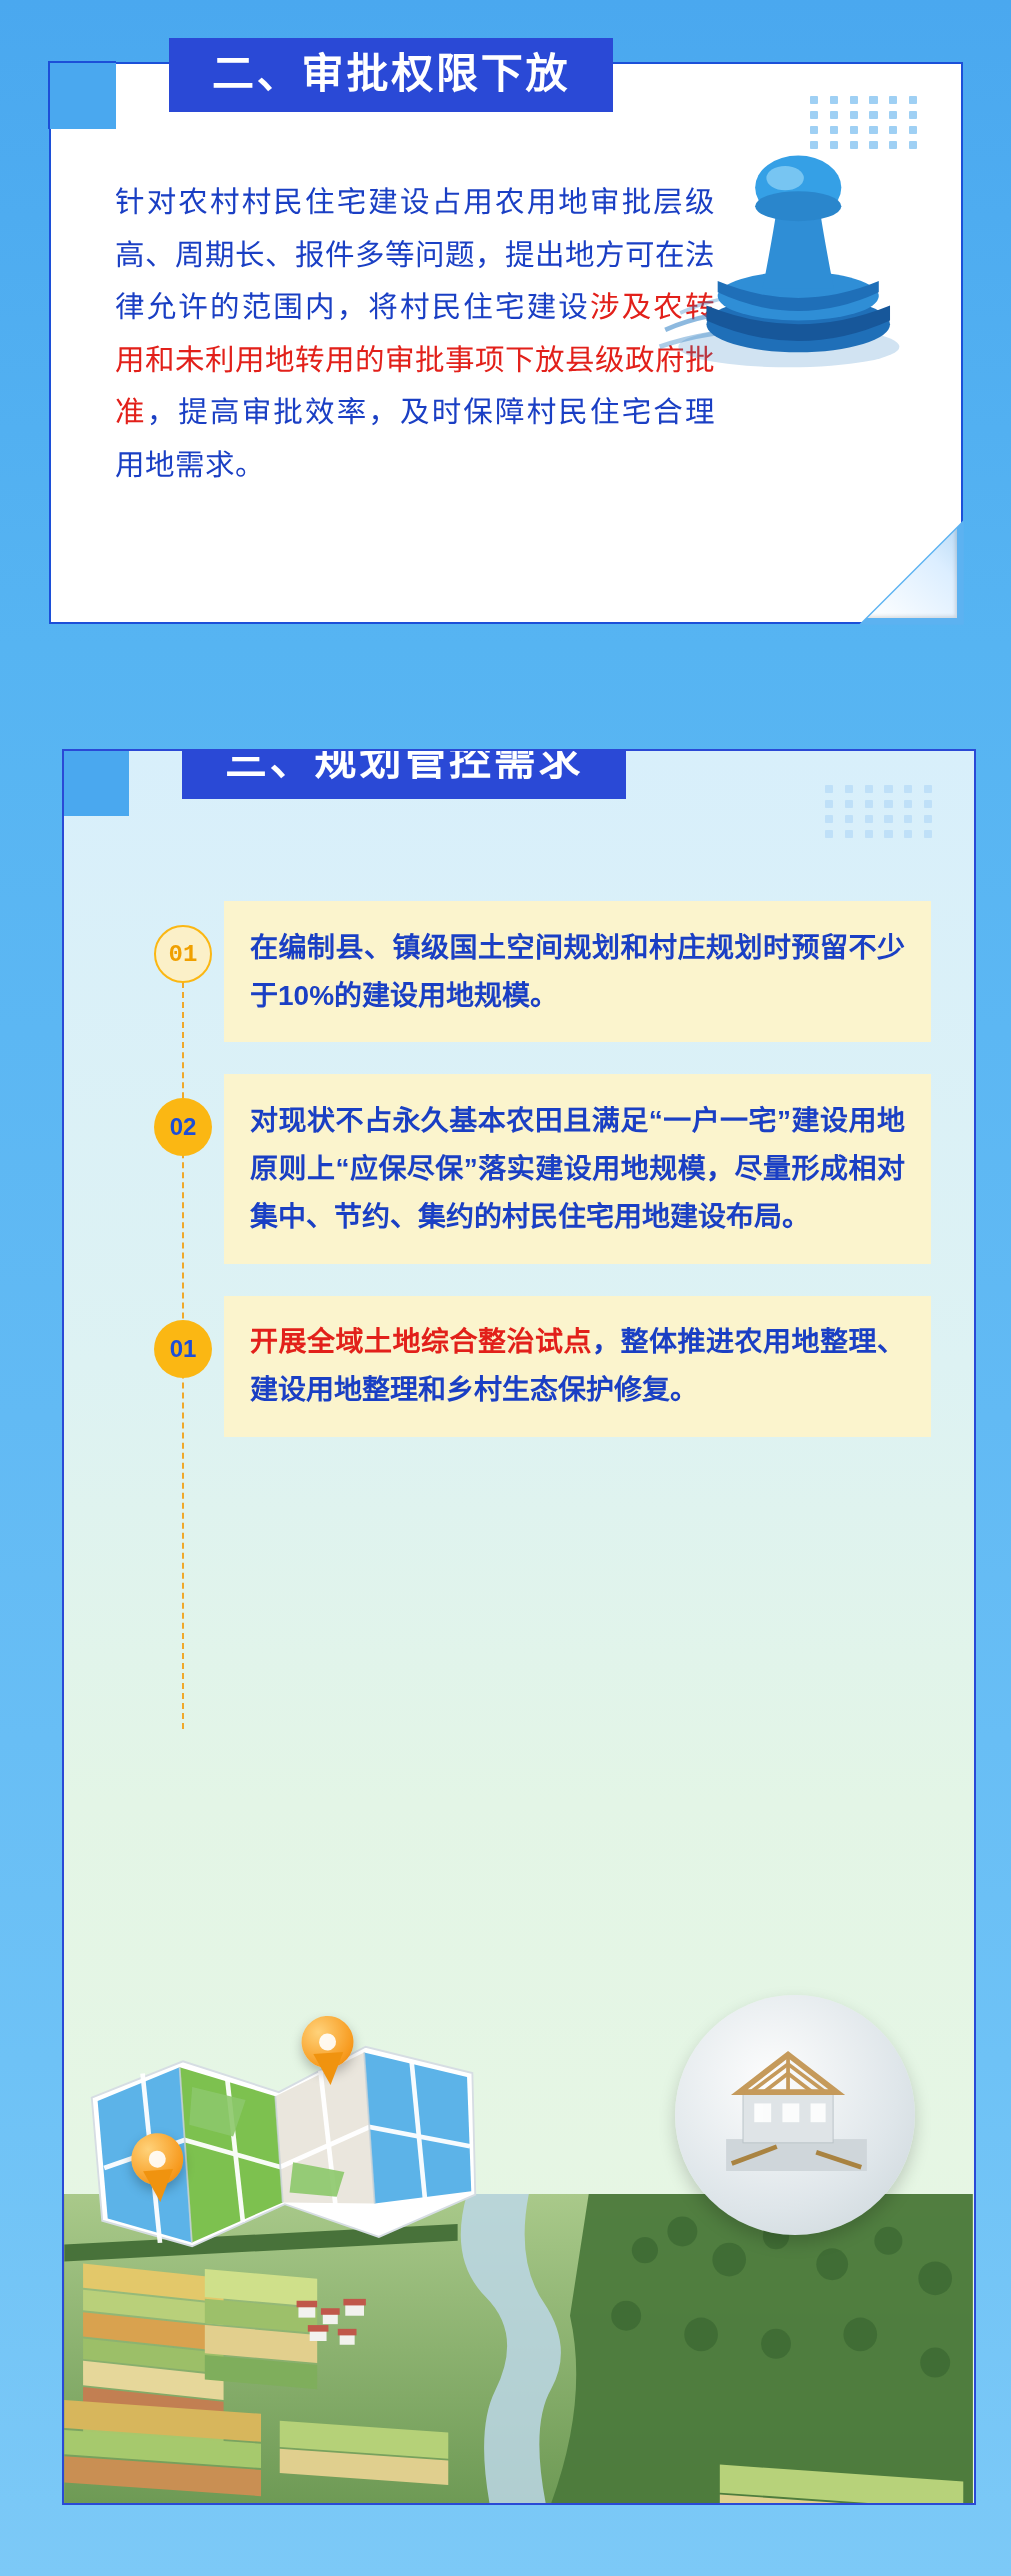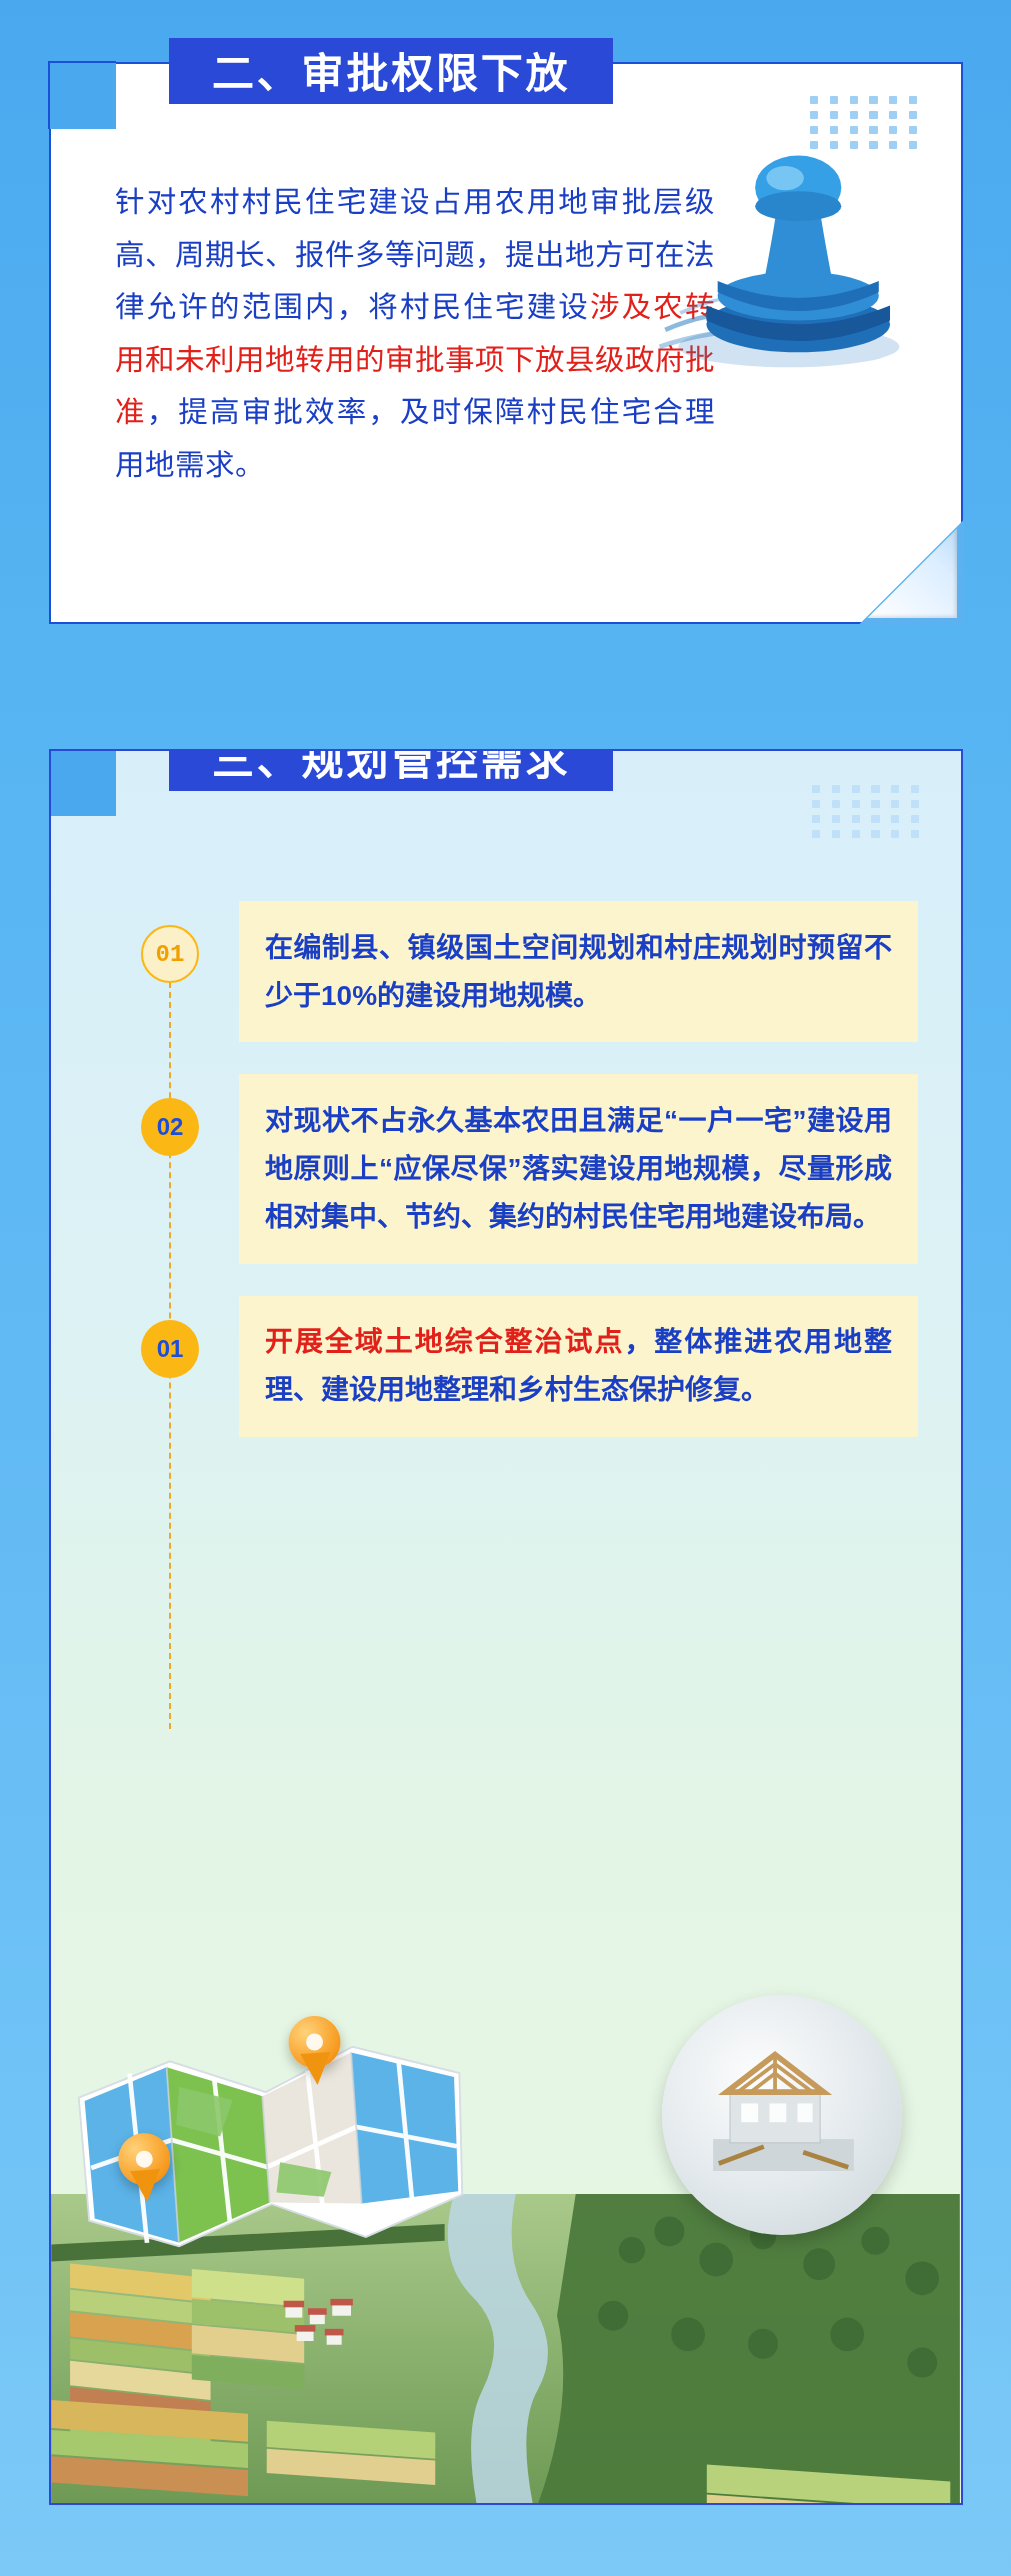--- a/index.html
+++ b/index.html
@@ -43,21 +43,21 @@
   }
 
   .title-tab{
     position:absolute;
     left:118px; top:-26px;
     background:#2a49d6;
     color:#ffffff;
     font-size:42px;
     font-weight:bold;
     letter-spacing:2.8px;
-    padding:15px 43px 9px 43px;
+    padding:15px 43px 17px 43px;
     white-space:nowrap;
     line-height:1;
   }
   .dots{
     position:absolute;
     right:39px; top:32px;
     width:112px;
     display:grid;
     grid-template-columns:repeat(6,1fr);
     gap:6.6px 6.6px;
@@ -81,21 +81,21 @@
   
   .stamp-wrap{
     position:absolute; right:41px; top:82px;
     width:281px;height:244px;
   }
   .stamp-wrap .sw{position:absolute;left:0;top:0;width:281px;height:244px;}
 
   
   .card3{
     position:absolute;
-    left:49px; top:749px;
+    left:62px; top:749px;
     width:914px; height:1756px;
     background:linear-gradient(180deg,#d8effb 0%,#ddf2f3 35%,#e3f5e6 60%,#e8f7e2 100%);
     border:2.8px solid #2a49d6;
     box-sizing:border-box;
     overflow:hidden;
   }
   .card3 .corner-tl{
     position:absolute; left:-2.8px; top:-2.8px;
     width:66px;height:66px;
     border-left:2.8px solid #2a49d6;
@@ -131,21 +131,21 @@
   }
   .num.hollow{
     background:#fbf0c8;
     border:2.8px solid #fbb713;
     color:#f0a000;
     box-sizing:border-box;
     font-family:Liberation Mono, monospace;
   }
   .box{
     flex:1 1 auto;
-    margin-left:40px;
+    margin-left:12px;
     background:#fbf4cd;
     color:#1a3fc4;
     font-weight:bold;
     font-size:28px;
     line-height:1.72;
     padding:22.5px 26px;
     box-sizing:border-box;
     text-align:justify;
   }
   .box .red{color:#e2201a;}

